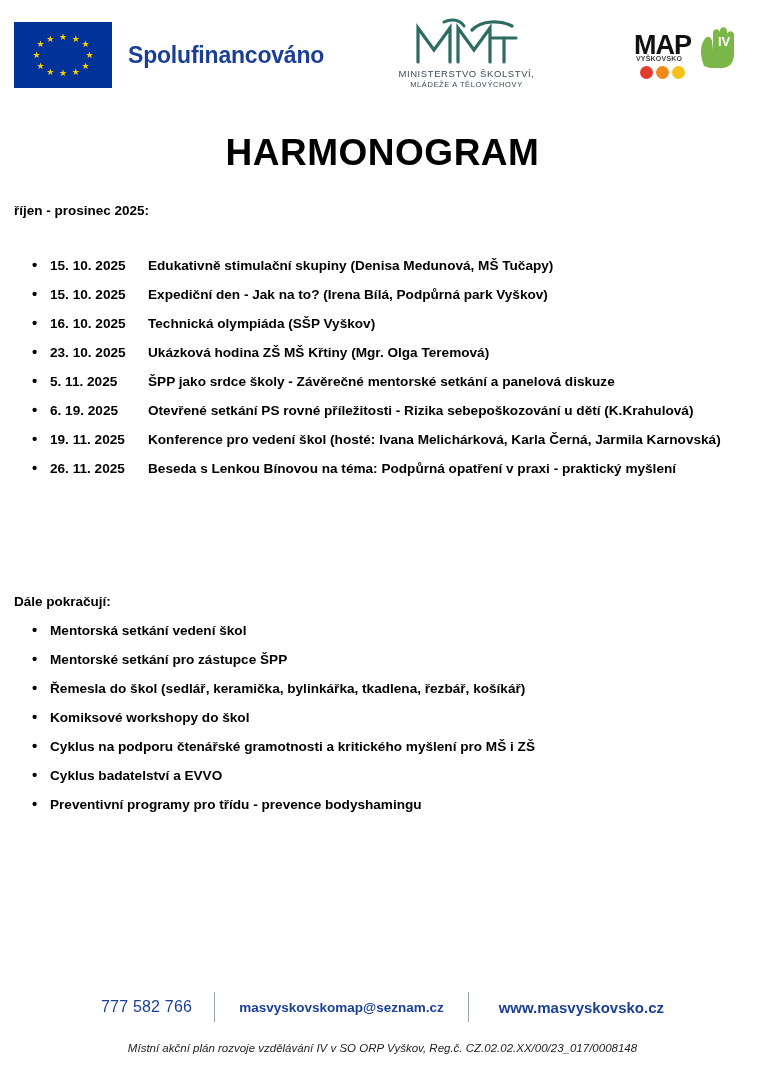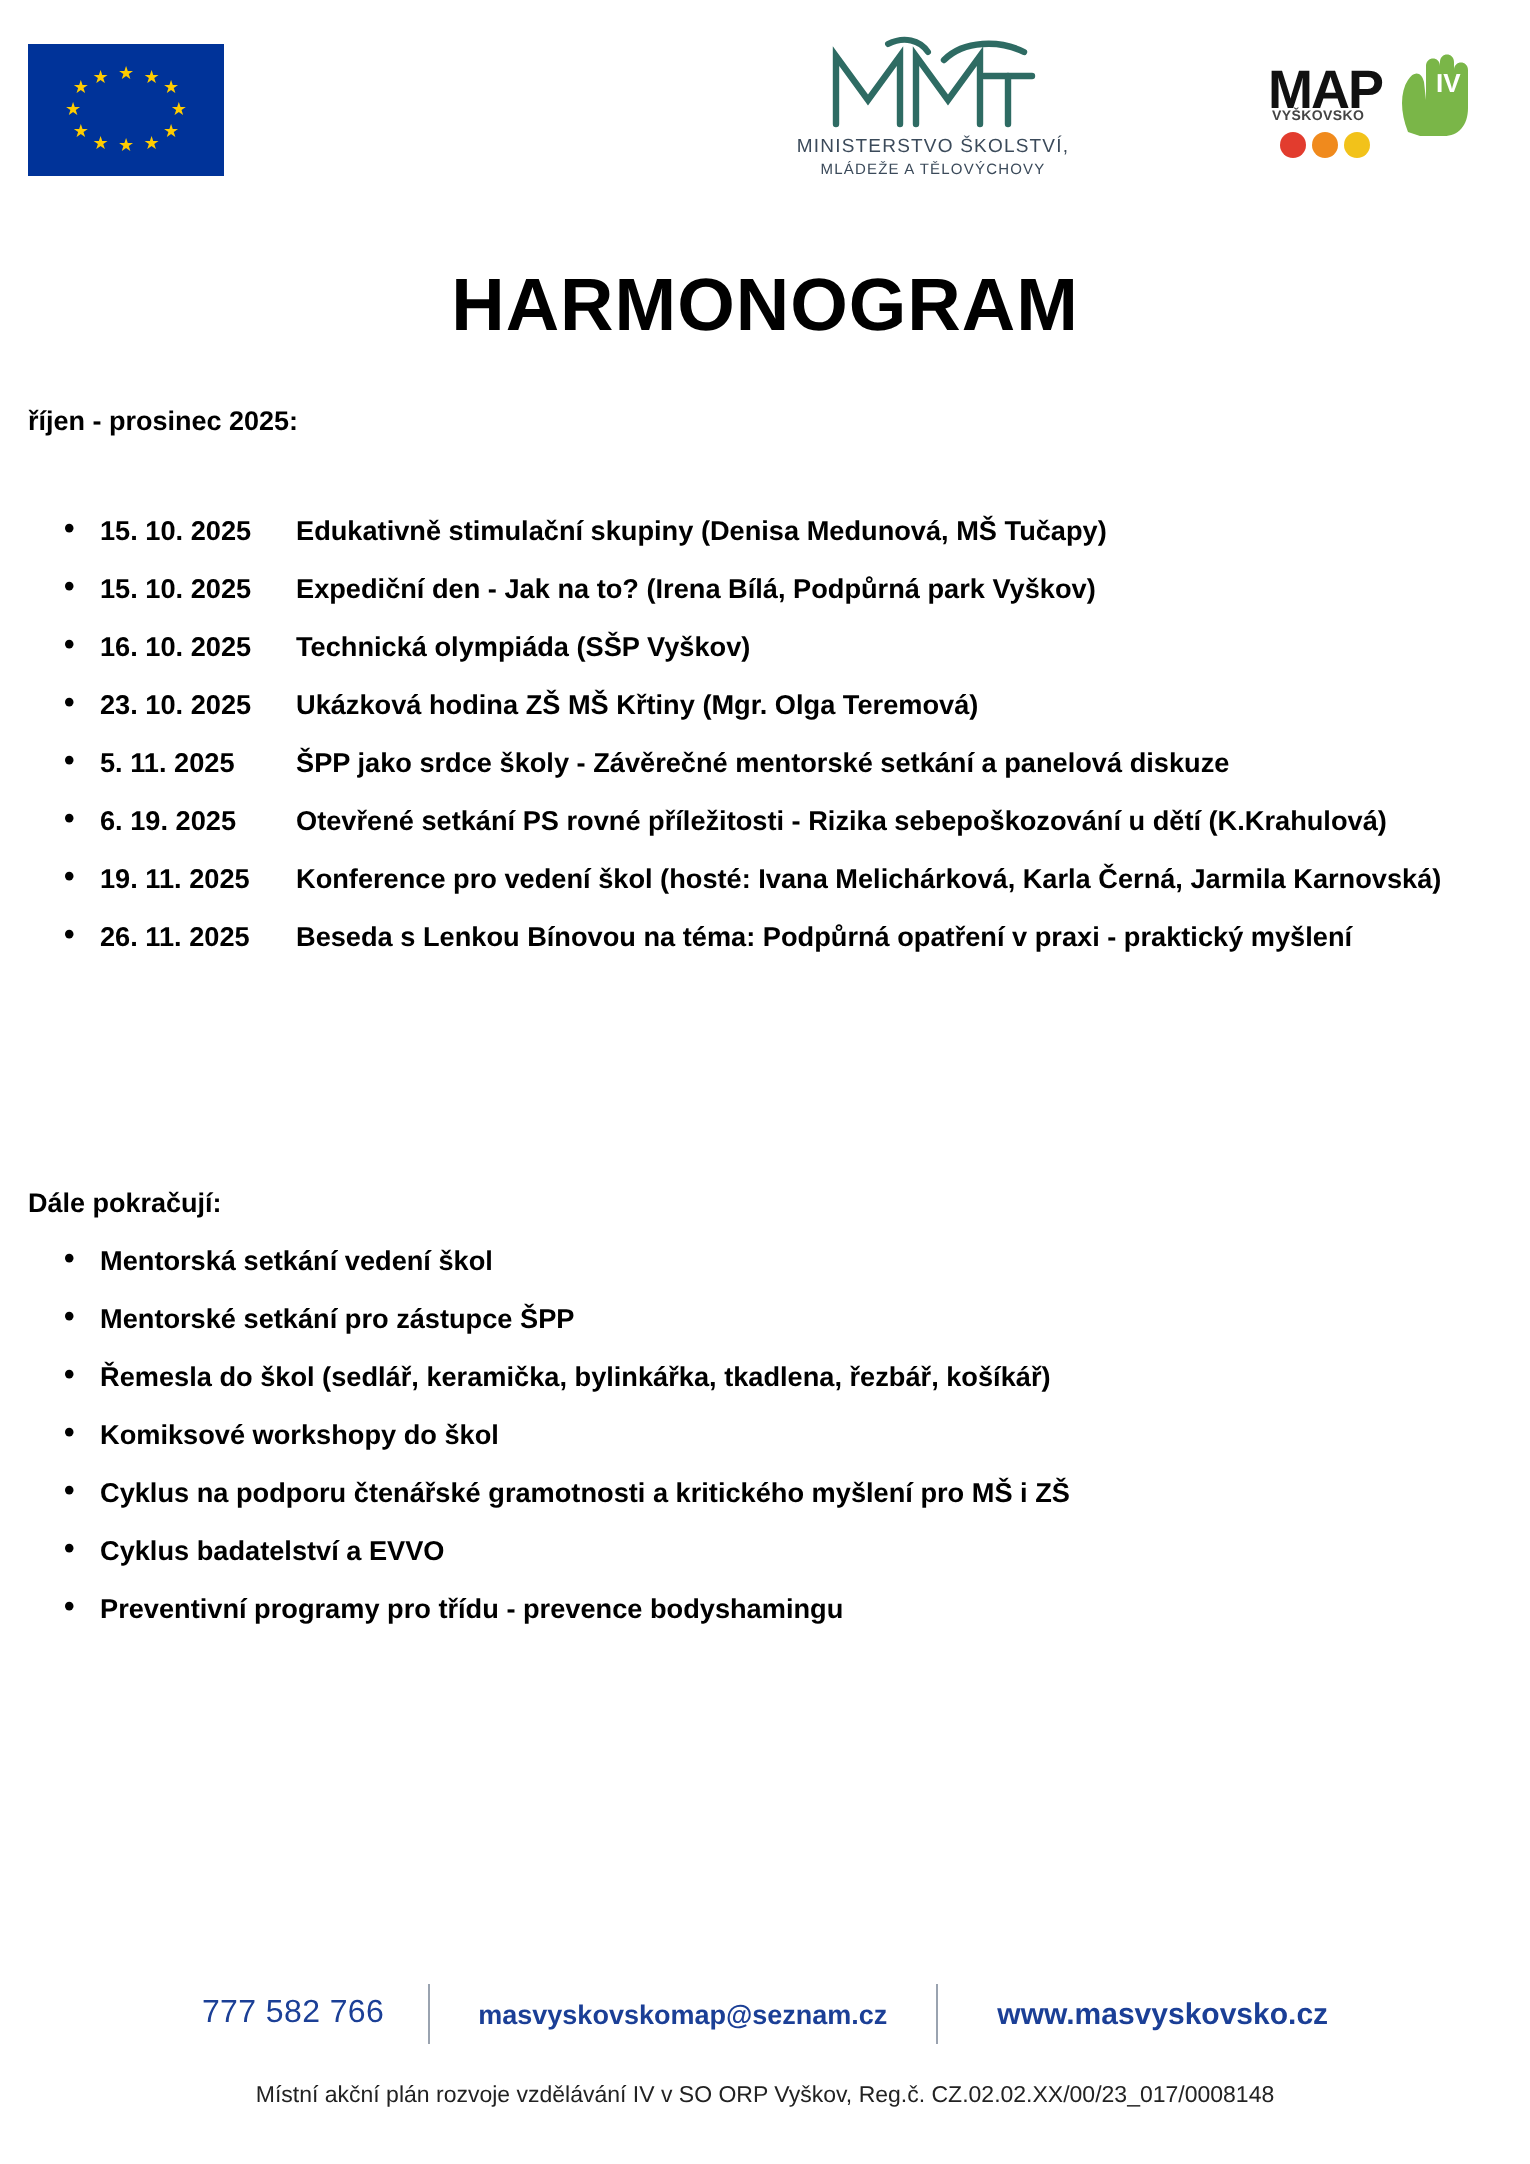--- a/index.html
+++ b/index.html
@@ -241,20 +241,21 @@
     padding: 0 0 0 30px;
   }
   .footer-note {
     position: absolute;
     top: 1042px;
     left: 0;
     width: 765px;
     text-align: center;
     font-size: 11.5px;
     color: #222222;
+    font-style: italic;
   }
 </style>
 </head>
 <body>
 
 <div class="header">
 
   <div class="eu-block">
     <div class="eu-flag">
       <div class="eu-stars">
@@ -266,20 +267,21 @@
         <span class="eu-star" style="left:63%;  top:75%;">★</span>
         <span class="eu-star" style="left:50%;  top:78%;">★</span>
         <span class="eu-star" style="left:37%;  top:75%;">★</span>
         <span class="eu-star" style="left:27%;  top:66%;">★</span>
         <span class="eu-star" style="left:23%;  top:50%;">★</span>
         <span class="eu-star" style="left:27%;  top:34%;">★</span>
         <span class="eu-star" style="left:37%;  top:25%;">★</span>
       </div>
     </div>
     <div class="eu-text">
+      <div>Spolufinancováno</div>
     </div>
   </div>
 
   <div class="msmt-block">
     <div class="msmt-mark">
       <svg width="118" height="48" viewBox="0 0 118 48" aria-hidden="true">
         <g fill="none" stroke="#2e6b63" stroke-width="3.2" stroke-linecap="round">
           <path d="M10 44 L10 10 L26 32 L42 10 L42 44"></path>
           <path d="M50 44 L50 10 L66 32 L82 10 L82 44"></path>
           <path d="M64 12 C74 2, 92 2, 104 8"></path>

